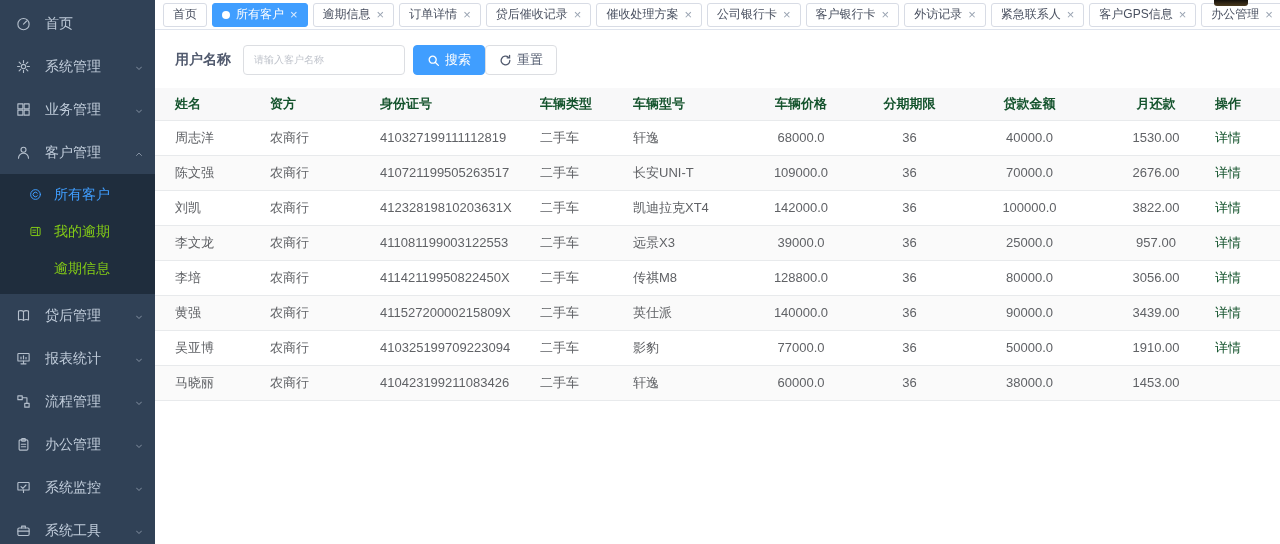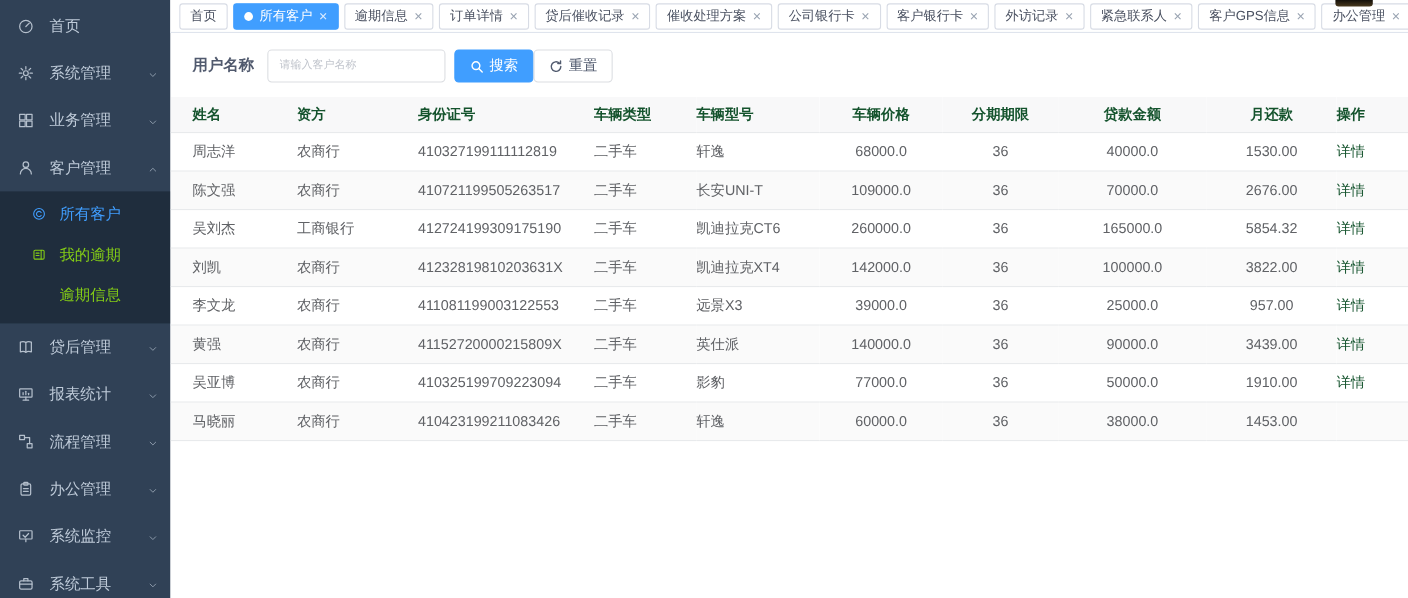--- a/index.html
+++ b/index.html
@@ -347,32 +347,20 @@
               <td>410721199505263517</td>
               <td>二手车</td>
               <td>长安UNI-T</td>
               <td>109000.0</td>
               <td>36</td>
               <td>70000.0</td>
               <td>2676.00</td>
               <td><span class="detail-link">详情</span></td>
             </tr>
             <tr>
-              <td>吴刘杰</td>
-              <td>工商银行</td>
-              <td>412724199309175190</td>
-              <td>二手车</td>
-              <td>凯迪拉克CT6</td>
-              <td>260000.0</td>
-              <td>36</td>
-              <td>165000.0</td>
-              <td>5854.32</td>
-              <td><span class="detail-link">详情</span></td>
-            </tr>
-            <tr>
               <td>刘凯</td>
               <td>农商行</td>
               <td>41232819810203631X</td>
               <td>二手车</td>
               <td>凯迪拉克XT4</td>
               <td>142000.0</td>
               <td>36</td>
               <td>100000.0</td>
               <td>3822.00</td>
               <td><span class="detail-link">详情</span></td>
@@ -380,20 +368,32 @@
             <tr>
               <td>李文龙</td>
               <td>农商行</td>
               <td>411081199003122553</td>
               <td>二手车</td>
               <td>远景X3</td>
               <td>39000.0</td>
               <td>36</td>
               <td>25000.0</td>
               <td>957.00</td>
+              <td><span class="detail-link">详情</span></td>
+            </tr>
+            <tr>
+              <td>李培</td>
+              <td>农商行</td>
+              <td>41142119950822450X</td>
+              <td>二手车</td>
+              <td>传祺M8</td>
+              <td>128800.0</td>
+              <td>36</td>
+              <td>80000.0</td>
+              <td>3056.00</td>
               <td><span class="detail-link">详情</span></td>
             </tr>
             <tr>
               <td>黄强</td>
               <td>农商行</td>
               <td>41152720000215809X</td>
               <td>二手车</td>
               <td>英仕派</td>
               <td>140000.0</td>
               <td>36</td>

